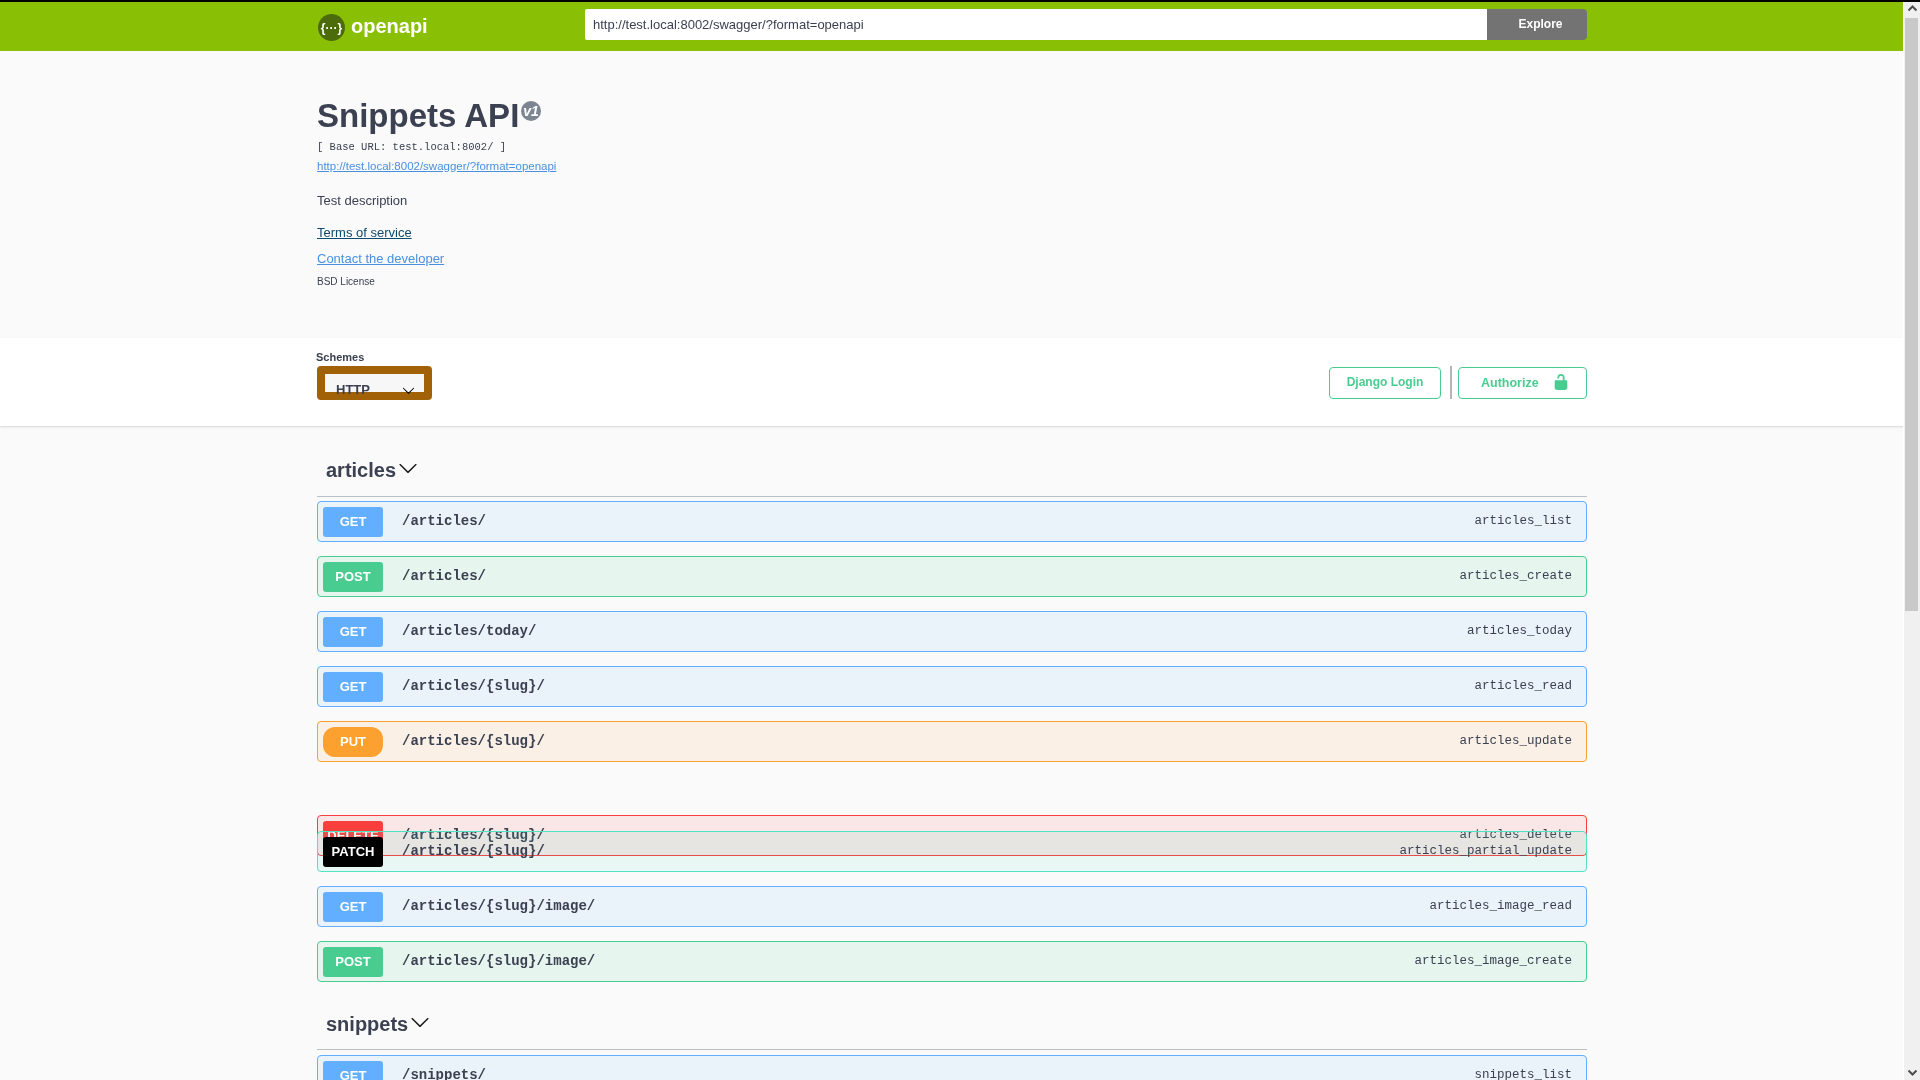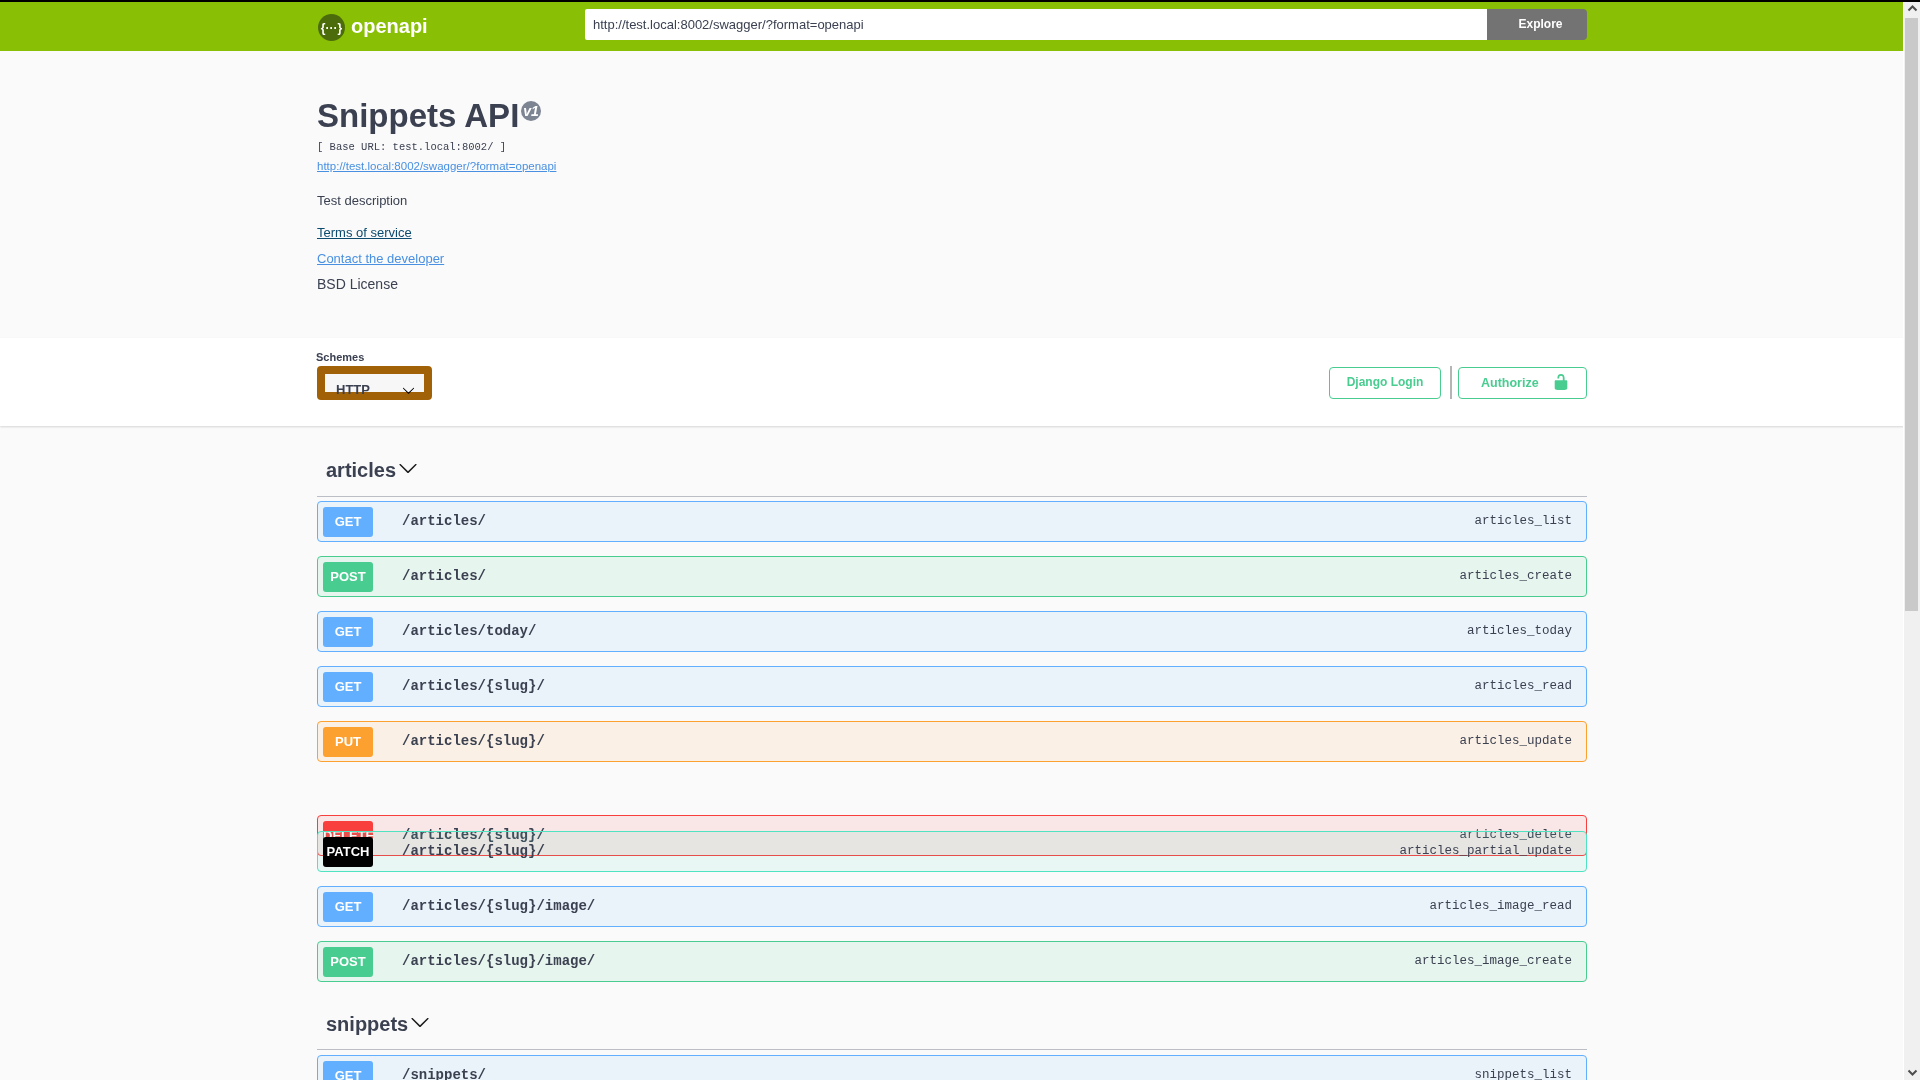--- a/index.html
+++ b/index.html
@@ -17,47 +17,47 @@
   #dl-input span { position:absolute; left:8px; top:8px; font-size:13px; color:#3b4151; }
   #explore { left:1170px; top:7.5px; width:100px; height:31px; background:#737373; border-radius:0 4px 4px 0; color:#fff; text-indent:7px; font-size:12px; font-weight:bold; text-align:center; line-height:31px; }
   
   #title { left:317px; top:97px; font-size:33px; font-weight:bold; color:#3b4151; letter-spacing:0; }
   #vbadge { left:521px; top:101px; width:20px; height:20px; border-radius:50%; background:#7d8492; color:#fff; font-size:14px; font-weight:bold; font-style:italic; text-align:center; line-height:20px; }
   #baseurl { left:317px; top:141px; font-family:"Liberation Mono", monospace; font-size:10.5px; color:#3b4151; }
   #speclink { left:317px; top:159.5px; font-size:11.5px; color:#4990e2; text-decoration:underline; }
   #descr { left:317px; top:192.5px; font-size:13px; color:#3b4151; }
   #tos { left:317px; top:225px; font-size:13px; color:#0c4a6e; text-decoration:underline; }
   #contact { left:317px; top:251px; font-size:13px; color:#4990e2; text-decoration:underline; }
-  #license { left:317px; top:276px; font-size:14px; color:#3b4151; }
+  #license { left:317px; top:276px; font-size:10px; color:#3b4151; }
   
   #schemeband { left:0; top:338px; width:1920px; height:88px; background:#fff; box-shadow:0 1px 2px 0 rgba(0,0,0,0.15); }
   #schemelbl { left:316px; top:351px; font-size:11px; font-weight:bold; color:#3b4151; }
   #schemesel { left:317px; top:366px; width:115px; height:34px; border:8px solid #a16207; border-radius:4px; background:#f7f7f7; }
   #schemesel span { position:absolute; left:11px; top:8px; font-size:13px; font-weight:bold; color:#3b4151; }
   #schemesel svg { position:absolute; right:9px; top:10px; }
   #djbtn { left:1329px; top:366.5px; width:112px; height:32px; border:1.5px solid #49cc90; border-radius:4px; background:#fff; color:#49cc90; font-size:12px; font-weight:bold; text-align:center; line-height:29px; }
   #authsep { left:1450px; top:366px; width:1.5px; height:33px; background:#b5b5b5; }
   #authbtn { left:1458px; top:366.5px; width:129px; height:32px; border:1.5px solid #49cc90; border-radius:4px; background:#fff; }
   #authbtn .t { position:absolute; left:22px; top:8px; font-size:12.5px; font-weight:bold; color:#49cc90; }
   #authbtn .lk { position:absolute; left:93px; top:5.5px; }
   
   .sechead { font-size:20px; font-weight:bold; color:#3b4151; }
   .secarrow { width:20px; height:20px; }
   .divider { height:1px; background:#bbbec4; left:317px; width:1270px; }
   
   .oprow { left:317px; width:1270px; height:41px; border-radius:4px; border:1px solid; }
-  .badge { position:absolute; left:5px; top:5px; width:50px; height:30px; border-radius:3px; color:#fff; font-size:13px; font-weight:bold; text-align:center; line-height:30px; letter-spacing:0; }
+  .badge { position:absolute; left:5px; top:5px; width:60px; height:30px; border-radius:3px; color:#fff; font-size:13px; font-weight:bold; text-align:center; line-height:30px; letter-spacing:0; }
   .path { position:absolute; left:84px; top:0; height:39px; line-height:39px; font-family:"Liberation Mono", monospace; font-size:14px; font-weight:bold; color:#3b4151; }
   .opid { position:absolute; right:14px; top:0; height:39px; line-height:39px; font-family:"Liberation Mono", monospace; font-size:12.5px; color:#3b4151; }
   .get    { border-color:#61affe; background:rgba(97,175,254,0.1); }
   .get    .badge { background:#61affe; }
   .post   { border-color:#49cc90; background:rgba(73,204,144,0.1); }
   .post   .badge { background:#49cc90; }
   .put    { border-color:#fca130; background:rgba(252,161,48,0.1); }
-  .put    .badge { background:#fca130; }
+  .put    .badge { background:#fca130;border-radius:12px; }
   .delete { border-color:#f93e3e; background:rgba(249,62,62,0.1); }
   .delete .badge { background:#f93e3e; }
   .patch  { border-color:#50e3c2; background:rgba(80,227,194,0.1); }
   .patch  .badge { background:#000000; }
   
   #sb-track { left:1904px; top:0; width:16px; height:1080px; background:#f0f0f0; z-index:40; } #sb-gutter { left:1903px; top:0; width:1px; height:1080px; background:#fff; z-index:40; }
   #sb-thumb { left:1904.5px; top:17.5px; width:13.5px; height:593px; background:#c9c9c9; z-index:41; }
   .sb-btn { left:1904px; width:16px; height:17px; background:#f0f0f0; z-index:42; text-align:center; }
 </style>
 </head>

